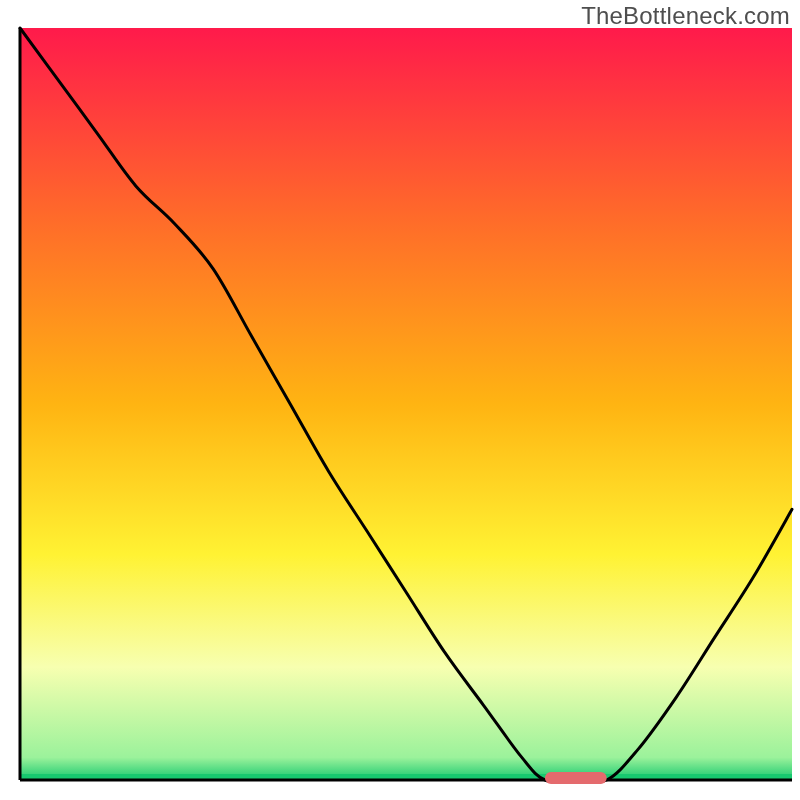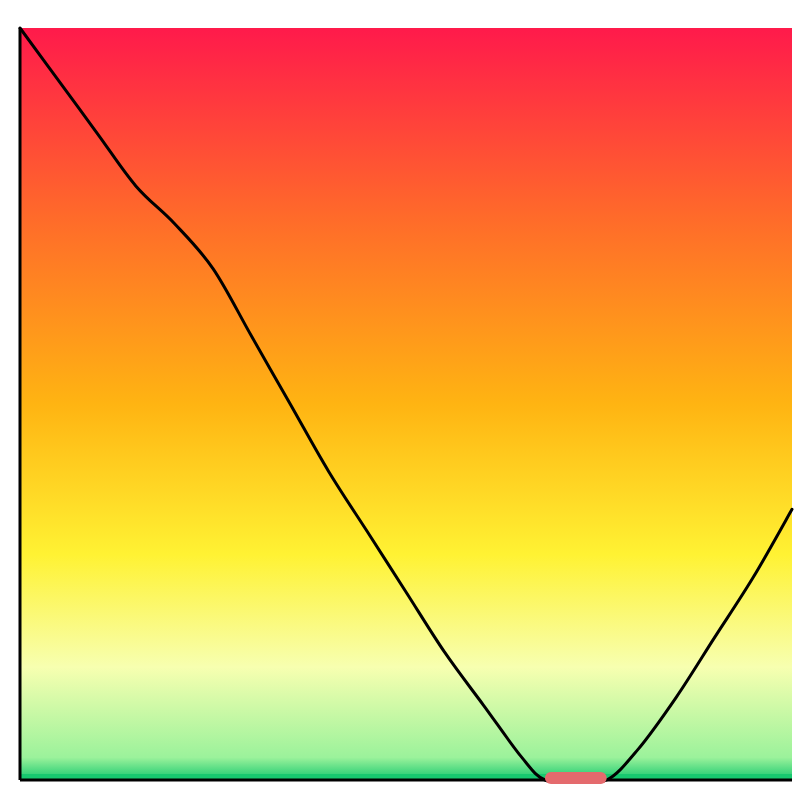--- a/index.html
+++ b/index.html
@@ -30,20 +30,21 @@
   svg {
     position: absolute;
     left: 0;
     top: 0;
   }
 </style>
 </head>
 <body>
 
 <div class="wrap">
+  <div class="watermark">TheBottleneck.com</div>
 
   <svg id="chart-svg" width="800" height="800" viewBox="0 0 800 800">
     <defs>
       <linearGradient id="bg-grad" x1="0" y1="0" x2="0" y2="1">
           <stop offset="0.0%" stop-color="#ff1a4b"></stop>
           <stop offset="25.0%" stop-color="#ff6a2a"></stop>
           <stop offset="50.0%" stop-color="#ffb412"></stop>
           <stop offset="70.0%" stop-color="#fff233"></stop>
           <stop offset="85.0%" stop-color="#f7ffb0"></stop>
           <stop offset="97.0%" stop-color="#9bf29b"></stop>

